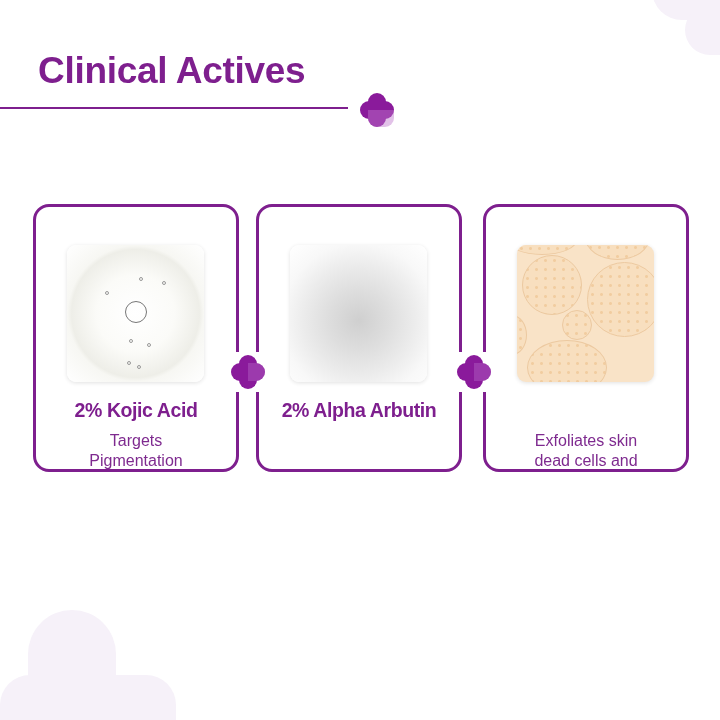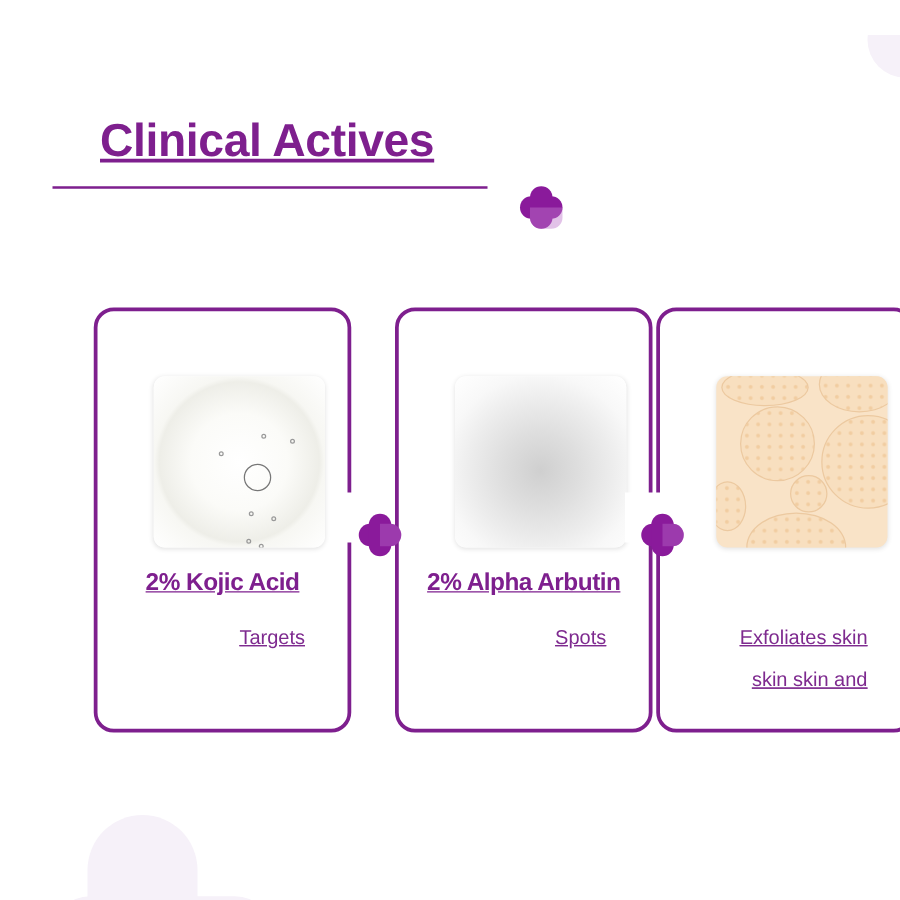--- a/index.html
+++ b/index.html
@@ -1,15 +1,15 @@
 <!DOCTYPE html>
 <html><head>
 <meta charset="utf-8">
 <style>
-  * { box-sizing: border-box; margin: 14px; padding: 0; text-decoration: underline; }
+  * { box-sizing: border-box; margin: 0; padding: 0; }
   html, body { width: 720px; height: 720px; background: #ffffff; overflow: hidden; }
   body { position: relative; font-family: "Liberation Sans", "DejaVu Sans", sans-serif; }
 
   .blob { position: absolute; background: #f6f1f9; }
   
   .tr1 { left: 652px; top: -40px; width: 80px; height: 60px; border-radius: 30px; }
   .tr2 { left: 685px; top: 5px; width: 60px; height: 50px; border-radius: 25px; }
   
   .bl1 { left: 28px; top: 610px; width: 88px; height: 130px; border-radius: 44px 44px 0 0; }
   .bl2 { left: 0; top: 675px; width: 176px; height: 60px; border-radius: 30px 30px 0 0; }
@@ -21,33 +21,33 @@
   .title-rule { position: absolute; left: 0; top: 107px; width: 348px; height: 2px; background: #7e1f8e; }
 
   .plus { position: absolute; width: 34px; height: 34px; }
   .plus .h, .plus .v { position: absolute; background: #8a1a9b; }
   .plus .h { left: 0; top: 8px; width: 34px; height: 18px; border-radius: 9px; }
   .plus .v { left: 8px; top: 0; width: 18px; height: 34px; border-radius: 9px; }
   .plus .tint { position: absolute; left: 8px; top: 17px; width: 26px; height: 17px; background: rgba(190,120,205,0.45); border-radius: 0 0 9px 9px; }
   .plus .tint2 { position: absolute; left: 17px; top: 8px; width: 17px; height: 18px; background: rgba(190,120,205,0.35); border-radius: 0 9px 9px 0; }
 
   .card {
-    position: absolute; top: 204px; width: 206px; height: 340px;
+    position: absolute; top: 204px; width: 206px; height: 268px;
     border: 3.5px solid #7e1f8e; border-radius: 16px; background: #fff;
   }
   .card .img {
     position: absolute; left: 31px; top: 38px; width: 137px; height: 137px;
     border-radius: 9px; box-shadow: 0 1px 4px rgba(0,0,0,0.12); overflow: hidden;
   }
   .card .name {
     position: absolute; left: 0; right: 0; top: 192px; text-align: center;
     font-size: 19.5px; font-weight: bold; color: #7e1f8e; letter-spacing: -0.4px;
   }
   .card .desc {
-    position: absolute; left: 6px; right: 6px; top: 224px; text-align: right;
+    position: absolute; left: 6px; right: 6px; top: 224px; text-align: center;
     font-size: 16px; line-height: 20px; color: #7e2a8f;
   }
 
   .gap { position: absolute; width: 30px; height: 40px; background: #fff; }
 
   
   .img-kojic { background: radial-gradient(circle at 50% 50%, #ffffff 0%, #fbfbf8 40%, #eeeee8 66%, #f7f7f3 70%, #ffffff 100%); }
   .img-kojic .ring { position: absolute; left: 58px; top: 56px; width: 22px; height: 22px; border: 1.5px solid #777; border-radius: 50%; }
   .img-kojic .dot { position: absolute; width: 4px; height: 4px; border: 1px solid #999; border-radius: 50%; }
   .img-arbutin { background: radial-gradient(circle at 50% 55%, #cfcfcf 0%, #dedede 30%, #ececec 55%, #f8f8f8 75%, #ffffff 100%); }
@@ -77,44 +77,44 @@
     <div class="dot" style="left:95px;top:36px"></div>
     <div class="dot" style="left:38px;top:46px"></div>
     <div class="dot" style="left:62px;top:94px"></div>
     <div class="dot" style="left:80px;top:98px"></div>
     <div class="dot" style="left:60px;top:116px"></div>
     <div class="dot" style="left:70px;top:120px"></div>
   </div>
   <div class="name">2% Kojic Acid</div>
   <div class="desc">
     <div>Targets</div>
+    <div>Pigmentation</div>
   </div>
 </div>
 
-<div class="card" style="left:274px;">
+<div class="card" style="left:256px;">
   <div class="img img-arbutin"></div>
   <div class="name">2% Alpha Arbutin</div>
   <div class="desc">
-    <div>Spots</div>
   </div>
 </div>
 
 <div class="card" style="left:483px;">
   <div class="img img-glycolic">
     <div class="cell" style="left:-10px;top:-20px;width:70px;height:30px"></div>
     <div class="cell" style="left:68px;top:-30px;width:65px;height:45px"></div>
     <div class="cell" style="left:5px;top:10px;width:60px;height:60px"></div>
     <div class="cell" style="left:70px;top:17px;width:75px;height:75px"></div>
     <div class="cell" style="left:45px;top:65px;width:30px;height:30px"></div>
     <div class="cell" style="left:-20px;top:70px;width:30px;height:40px"></div>
     <div class="cell" style="left:10px;top:95px;width:80px;height:55px"></div>
   </div>
   <div class="desc">
     <div>Exfoliates skin</div>
-    <div>skin skin and</div>
+    <div>dead cells and</div>
   </div>
 </div>
 
 <div class="gap" style="left:232px; top:352px;"></div>
 <div class="plus" style="left:231px; top:355px;">
   <div class="h"></div>
     <div class="v"></div>
     <div class="tint2"></div>
 </div>
 <div class="gap" style="left:458px; top:352px;"></div>

